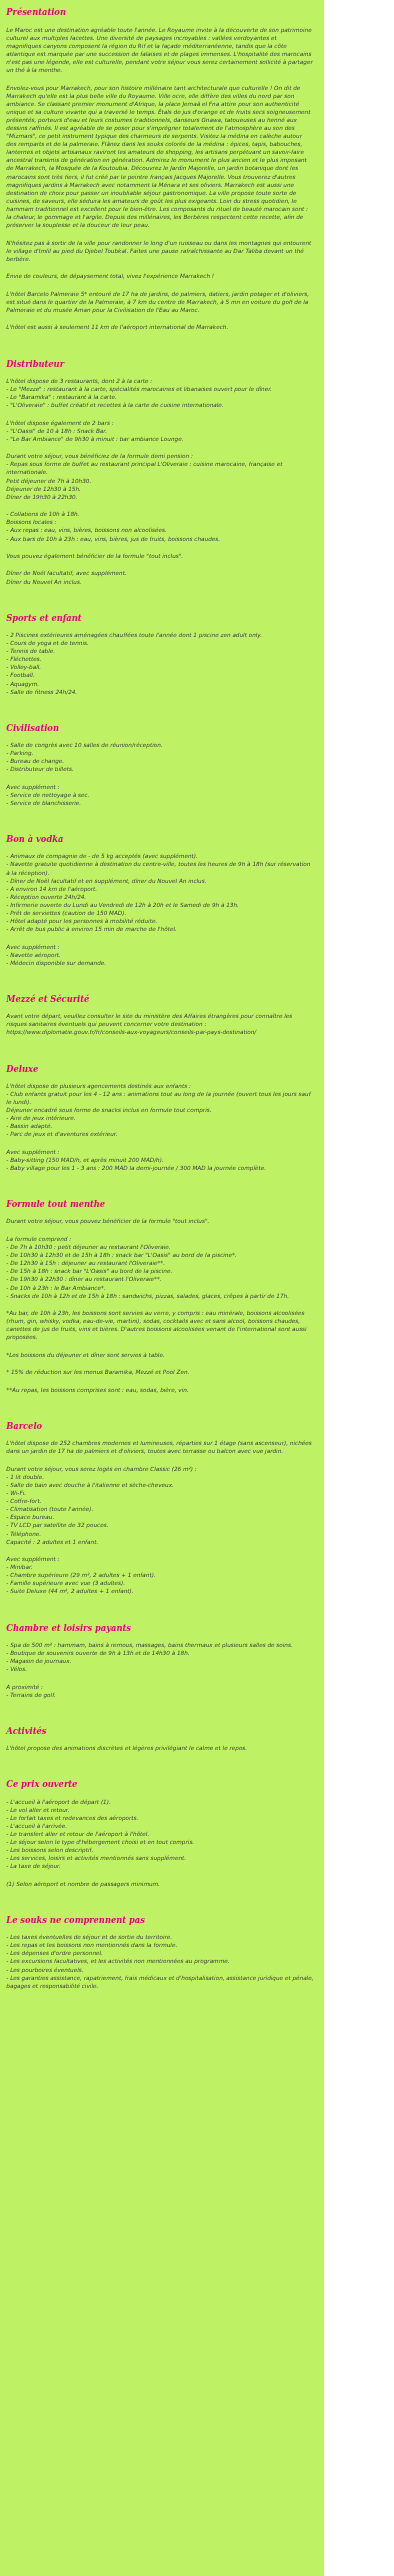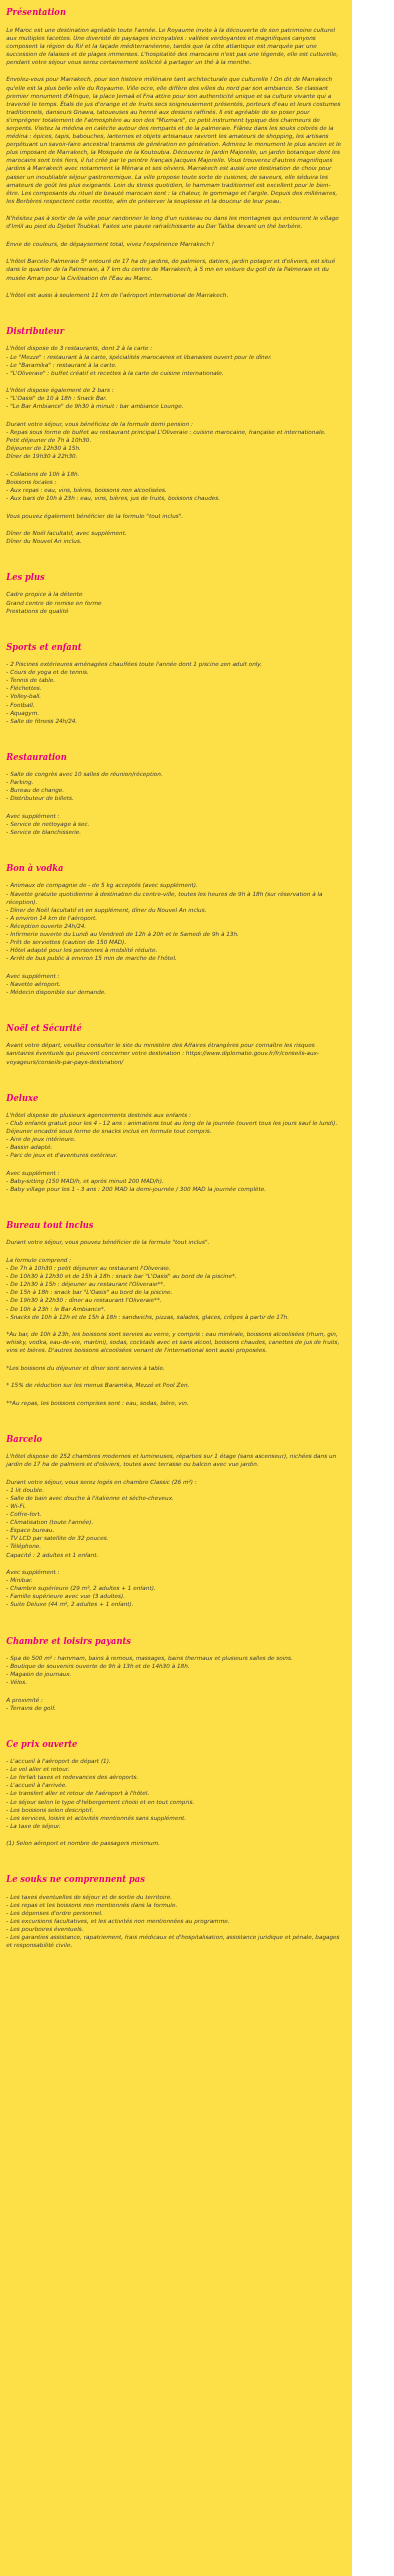--- a/index.html
+++ b/index.html
@@ -1,23 +1,23 @@
 <!DOCTYPE html>
 <html lang="fr" style="--heading-color: #e6007e; --text-color: #3c3c3b;font-size:8.3px"><head>
 <meta charset="utf-8">
 <title>Marrakech - Barcelo Palmeraie</title>
 <style>
   * { box-sizing: border-box; }
   html, body { margin: 0; padding: 0; background: #ffffff; }
   .page {
-    width: 352px;
+    width: 324px;
     min-height: 2576px;
     padding: 5.2px 10.4px 21px 6.3px;
     font-family: "DejaVu Sans", "Liberation Sans", sans-serif;
-    background: #fde047;
+    background: #bef264;
   }
   .section { margin: 0; }
   .section-title {
     color: var(--heading-color, #e6007e);
     font-size: 8.3px;
     font-style: italic;
     font-weight: bold;
     font-family: "DejaVu Serif", "Liberation Serif", serif;
     margin: 27px 0 8.3px 0;
   }
@@ -84,42 +84,34 @@
         </div>
         <div class="block">
           <div class="line">Vous pouvez également bénéficier de la formule "tout inclus".</div>
         </div>
         <div class="block">
           <div class="line">Dîner de Noël facultatif, avec supplément.</div>
           <div class="line">Dîner du Nouvel An inclus.</div>
         </div>
       </section>
       <section class="section">
-        <h2 class="section-title">Les plus</h2>
-        <div class="block">
-          <div class="line">Cadre propice à la détente</div>
-          <div class="line">Grand centre de remise en forme</div>
-          <div class="line">Prestations de qualité</div>
-        </div>
-      </section>
-      <section class="section">
         <h2 class="section-title">Sports et enfant</h2>
         <div class="block">
           <div class="line">- 2 Piscines extérieures aménagées chauffées toute l'année dont 1 piscine zen adult only.</div>
           <div class="line">- Cours de yoga et de tennis.</div>
           <div class="line">- Tennis de table.</div>
           <div class="line">- Fléchettes.</div>
           <div class="line">- Volley-ball.</div>
           <div class="line">- Football.</div>
           <div class="line">- Aquagym.</div>
           <div class="line">- Salle de fitness 24h/24.</div>
         </div>
       </section>
       <section class="section">
-        <h2 class="section-title">Restauration</h2>
+        <h2 class="section-title">Civilisation</h2>
         <div class="block">
           <div class="line">- Salle de congrès avec 10 salles de réunion/réception.</div>
           <div class="line">- Parking.</div>
           <div class="line">- Bureau de change.</div>
           <div class="line">- Distributeur de billets.</div>
         </div>
         <div class="block">
           <div class="line">Avec supplément :</div>
           <div class="line">- Service de nettoyage à sec.</div>
           <div class="line">- Service de blanchisserie.</div>
@@ -138,21 +130,21 @@
           <div class="line">- Hôtel adapté pour les personnes à mobilité réduite.</div>
           <div class="line">- Arrêt de bus public à environ 15 min de marche de l'hôtel.</div>
         </div>
         <div class="block">
           <div class="line">Avec supplément :</div>
           <div class="line">- Navette aéroport.</div>
           <div class="line">- Médecin disponible sur demande.</div>
         </div>
       </section>
       <section class="section">
-        <h2 class="section-title">Noël et Sécurité</h2>
+        <h2 class="section-title">Mezzé et Sécurité</h2>
         <div class="block">
           <div class="line">Avant votre départ, veuillez consulter le site du ministère des Affaires étrangères pour connaître les risques sanitaires éventuels qui peuvent concerner votre destination : https://www.diplomatie.gouv.fr/fr/conseils-aux-voyageurs/conseils-par-pays-destination/</div>
         </div>
       </section>
       <section class="section">
         <h2 class="section-title">Deluxe</h2>
         <div class="block">
           <div class="line">L'hôtel dispose de plusieurs agencements destinés aux enfants :</div>
           <div class="line">- Club enfants gratuit pour les 4 - 12 ans : animations tout au long de la journée (ouvert tous les jours sauf le lundi).</div>
           <div class="line">Déjeuner encadré sous forme de snacks inclus en formule tout compris.</div>
@@ -160,21 +152,21 @@
           <div class="line">- Bassin adapté.</div>
           <div class="line">- Parc de jeux et d'aventures extérieur.</div>
         </div>
         <div class="block">
           <div class="line">Avec supplément :</div>
           <div class="line">- Baby-sitting (150 MAD/h, et après minuit 200 MAD/h).</div>
           <div class="line">- Baby village pour les 1 - 3 ans : 200 MAD la demi-journée / 300 MAD la journée complète.</div>
         </div>
       </section>
       <section class="section">
-        <h2 class="section-title">Bureau tout inclus</h2>
+        <h2 class="section-title">Formule tout menthe</h2>
         <div class="block">
           <div class="line">Durant votre séjour, vous pouvez bénéficier de la formule "tout inclus".</div>
         </div>
         <div class="block">
           <div class="line">La formule comprend :</div>
           <div class="line">- De 7h à 10h30 : petit déjeuner au restaurant l'Oliveraie.</div>
           <div class="line">- De 10h30 à 12h30 et de 15h à 18h : snack bar "L'Oasis" au bord de la piscine*.</div>
           <div class="line">- De 12h30 à 15h : déjeuner au restaurant l'Oliveraie**.</div>
           <div class="line">- De 15h à 18h : snack bar "L'Oasis" au bord de la piscine.</div>
           <div class="line">- De 19h30 à 22h30 : dîner au restaurant l'Oliveraie**.</div>
@@ -226,20 +218,26 @@
           <div class="line">- Boutique de souvenirs ouverte de 9h à 13h et de 14h30 à 18h.</div>
           <div class="line">- Magasin de journaux.</div>
           <div class="line">- Vélos.</div>
         </div>
         <div class="block">
           <div class="line">A proximité :</div>
           <div class="line">- Terrains de golf.</div>
         </div>
       </section>
       <section class="section">
+        <h2 class="section-title">Activités</h2>
+        <div class="block">
+          <div class="line">L'hôtel propose des animations discrètes et légères privilégiant le calme et le repos.</div>
+        </div>
+      </section>
+      <section class="section">
         <h2 class="section-title">Ce prix ouverte</h2>
         <div class="block">
           <div class="line">- L'accueil à l'aéroport de départ (1).</div>
           <div class="line">- Le vol aller et retour.</div>
           <div class="line">- Le forfait taxes et redevances des aéroports.</div>
           <div class="line">- L'accueil à l'arrivée.</div>
           <div class="line">- Le transfert aller et retour de l'aéroport à l'hôtel.</div>
           <div class="line">- Le séjour selon le type d'hébergement choisi et en tout compris.</div>
           <div class="line">- Les boissons selon descriptif.</div>
           <div class="line">- Les services, loisirs et activités mentionnés sans supplément.</div>

